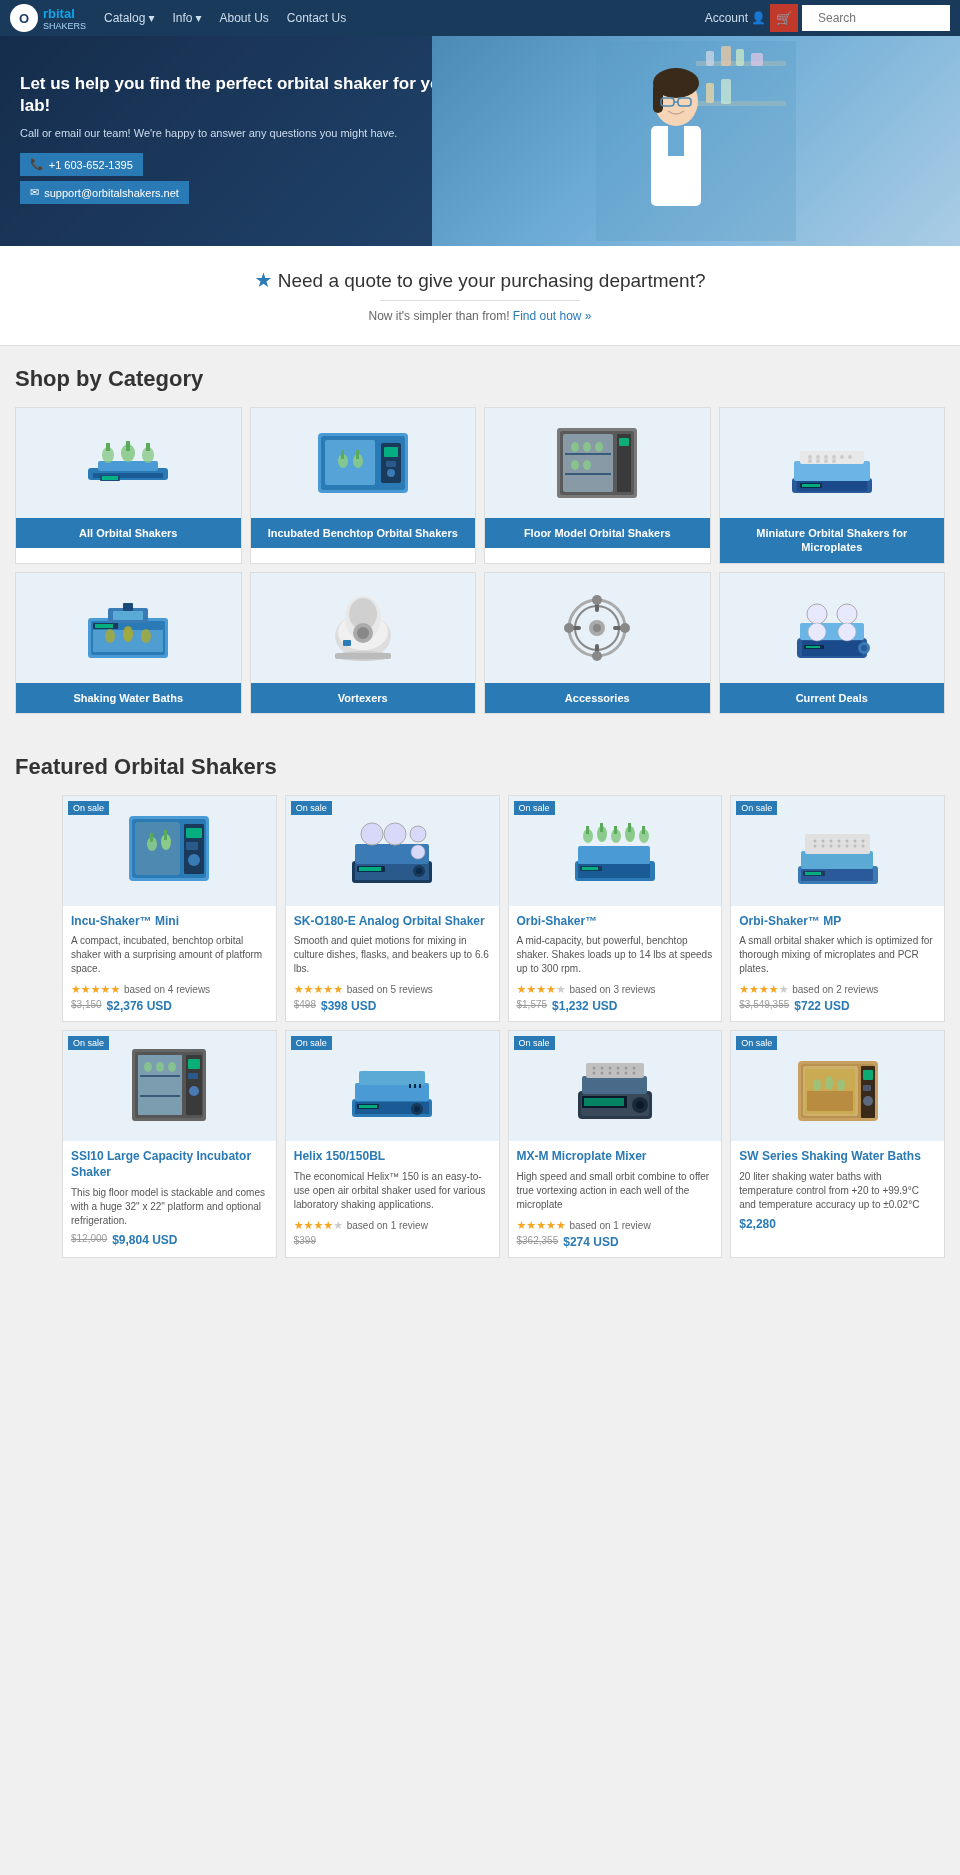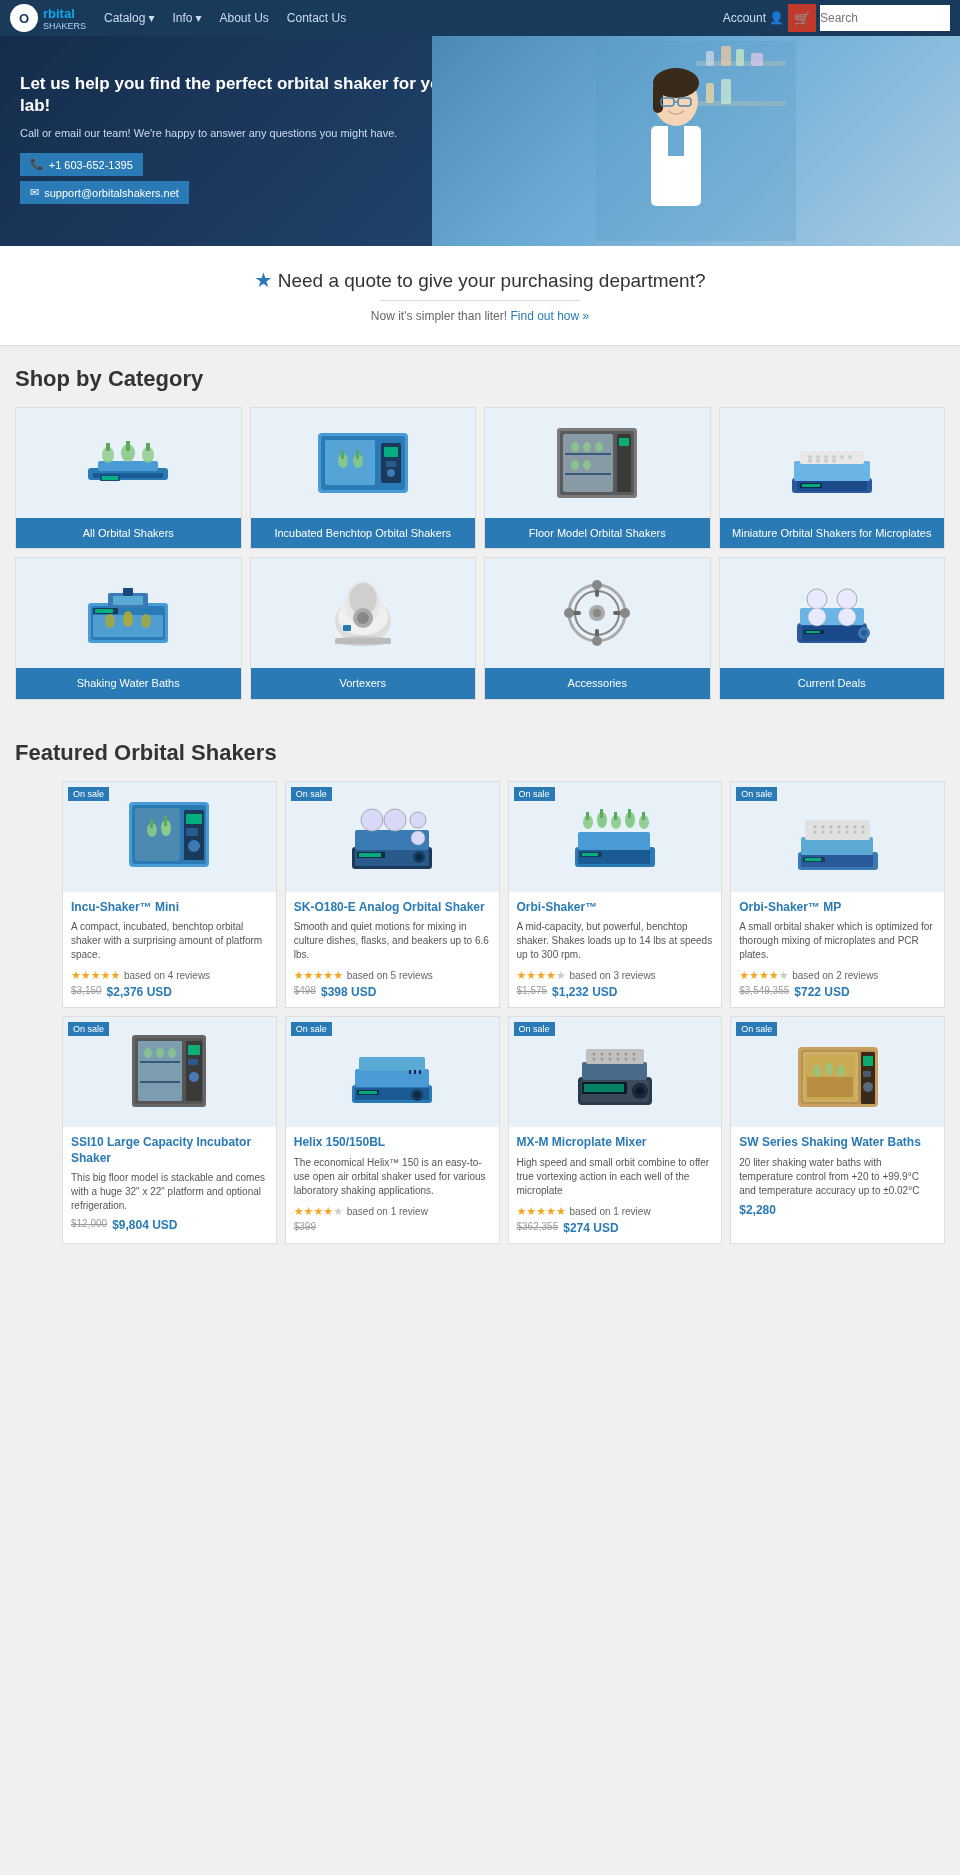--- a/index.html
+++ b/index.html
@@ -35,22 +35,22 @@
       white-space: nowrap;
     }
     .nav-right { display: flex; align-items: center; gap: 4px; margin-left: auto; }
     .nav-account { color: #cde; font-size: 12px; display: flex; align-items: center; gap: 3px; cursor: pointer; }
     .nav-cart {
       background: #c0392b; color: #fff; border: none;
       width: 28px; height: 28px; display: flex; align-items: center; justify-content: center;
       cursor: pointer; font-size: 13px;
     }
     .nav-search {
-      background: #fff; border: none; padding: 4px 0; font-size: 12px;
-      width: 130px; height: 26px; color: #a21caf;
+      background: #fff; border: none; padding: 4px 16px; font-size: 12px;
+      width: 148px; height: 26px; color: #a21caf;
     }
 
     
     .hero {
       position: relative;
       width: 100%;
       height: 210px;
       background: linear-gradient(135deg, #1a3a5c 0%, #3a7ab5 50%, #8ab4d4 100%);
       overflow: hidden;
     }
@@ -108,21 +108,21 @@
       background: #e8f0f8;
       display: flex; align-items: center; justify-content: center;
       overflow: hidden;
     }
     .category-label {
       background: #2a7ab5;
       color: #fff;
       text-align: center;
       padding: 8px 5px;
       font-size: 11px;
-      font-weight: normal;
+      font-weight: bold;
       line-height: 1.3;
     }
 
     
     .featured-grid {
       display: grid;
       grid-template-columns: repeat(4, 1fr);
       gap: 8px;
       padding-left: 47px;
     }
@@ -250,21 +250,21 @@
   </div>
 </div>
 
 <div class="quote-banner">
   <p class="quote-banner-title">
     <span class="star">★</span>
     <span>Need a quote to give your purchasing department?</span>
   </p>
   <hr class="quote-divider">
   <p class="quote-subtitle">
-    <span>Now it's simpler than liter!</span>
+    <span>Now it's simpler than from!</span>
     <a href="#" class="quote-link">
       <span>Find out how »</span>
     </a>
   </p>
 </div>
 
 <div class="section">
   <h2 class="section-title">Shop by Category</h2>
   <div class="category-grid">
 

